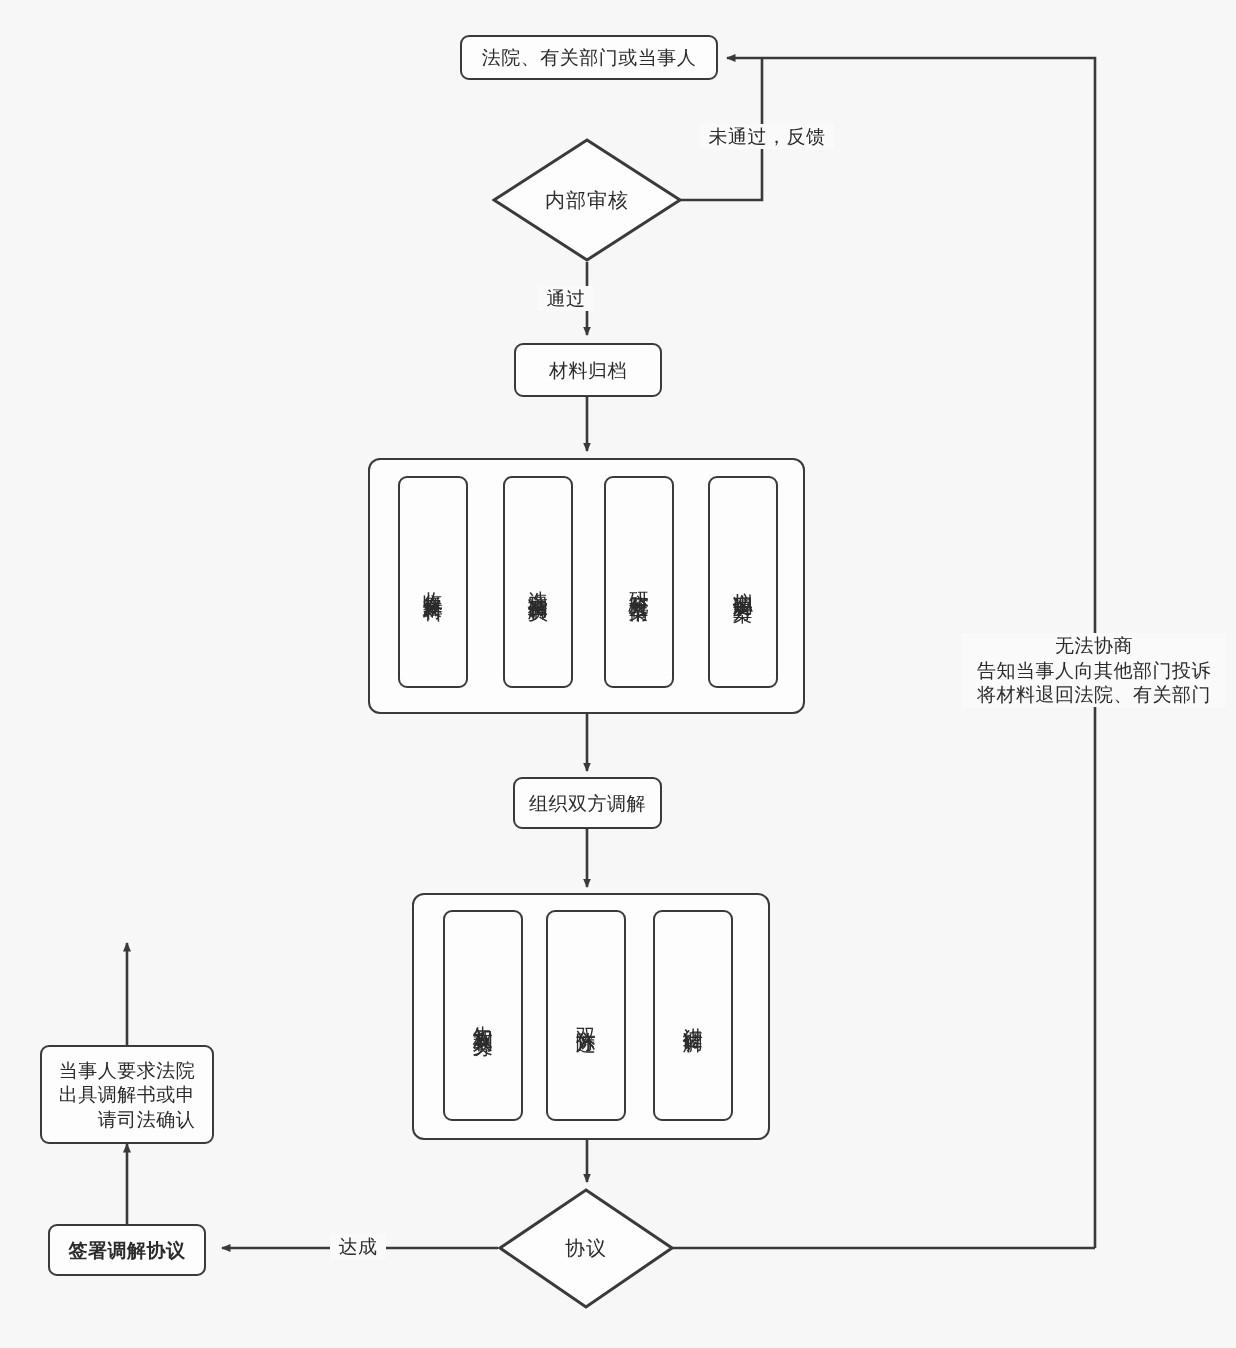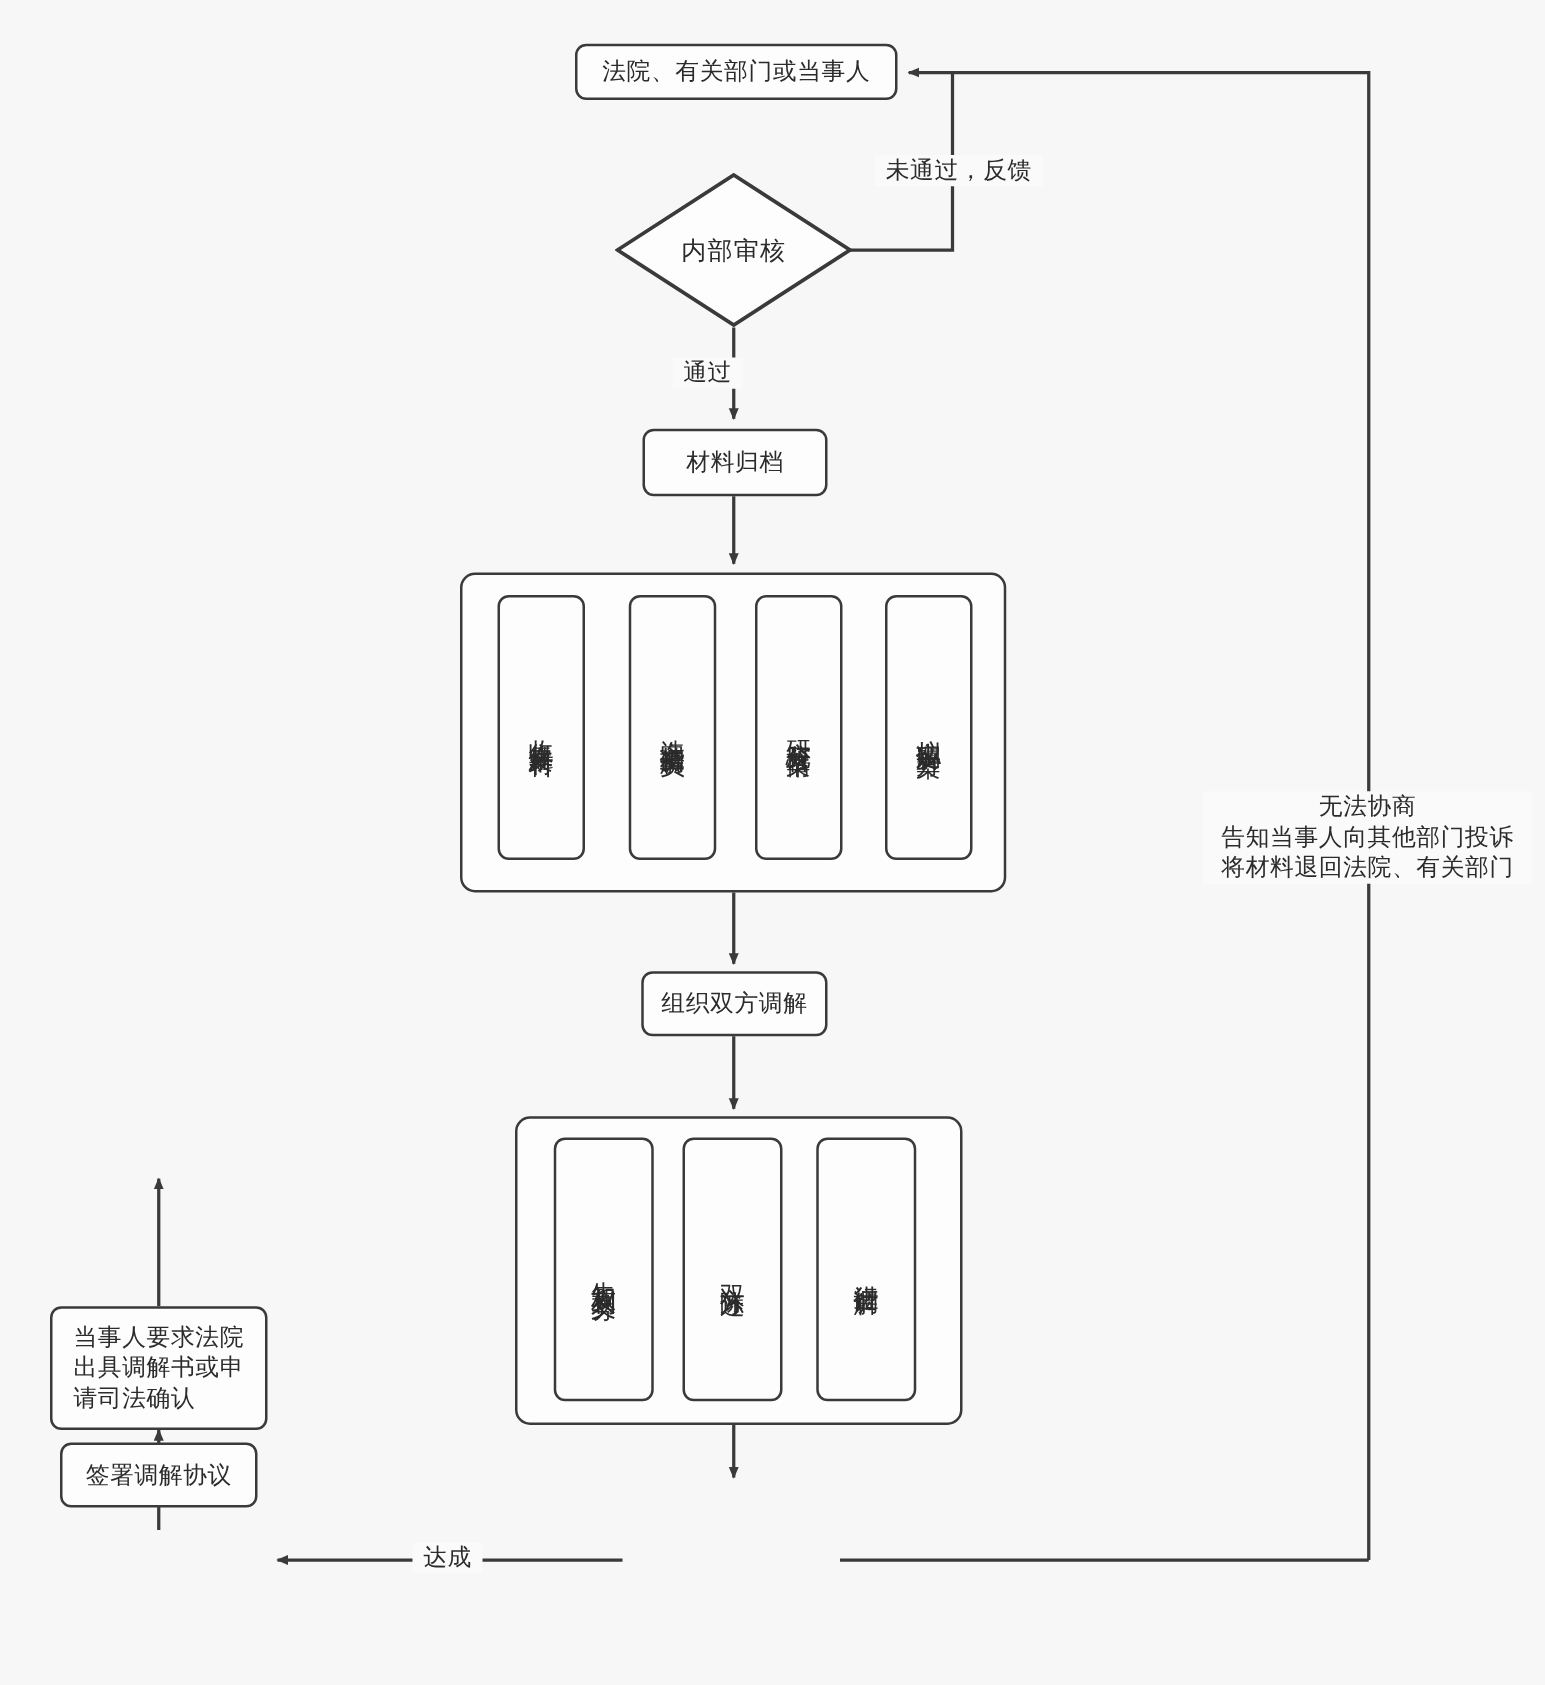--- a/index.html
+++ b/index.html
@@ -25,21 +25,21 @@
   }
   .node {
     position: absolute;
     box-sizing: border-box;
     background: #fdfdfd;
     border: 2.5px solid #3a3a3a;
     border-radius: 9px;
     display: flex;
     align-items: center;
     justify-content: center;
-    text-align: left;
+    text-align: right;
     color: #2b2b2b;
     font-size: 19px;
     line-height: 1.28;
     white-space: pre-line;
     letter-spacing: 0.5px;
   }
   .group-box {
     position: absolute;
     box-sizing: border-box;
     background: #fdfdfd;
@@ -156,23 +156,29 @@
 告知当事人向其他部门投诉
 将材料退回法院、有关部门</div>
 
   <div class="node" style="left:513px; top:777px; width:149px; height:52px;">组织双方调解</div>
 
   <div class="group-box" style="left:412px; top:893px; width:358px; height:247px;"></div>
   <div class="vnode" style="left:443px; top:910px; width:80px; height:211px;">告知权利人义务</div>
   <div class="vnode" style="left:546px; top:910px; width:80px; height:211px;">双方陈述</div>
   <div class="vnode" style="left:653px; top:910px; width:80px; height:211px;">进行调解</div>
 
+  <div class="diamond-wrap" style="left:498px; top:1188px; width:176px; height:121px;">
+    <svg width="176" height="121" viewBox="0 0 176 121">
+      <polygon points="88,2 174,60 88,119 2,60" fill="#fdfdfd" stroke="#3a3a3a" stroke-width="3"></polygon>
+    </svg>
+    <div class="diamond-label">协议</div>
+  </div>
 
   <div class="edge-label" style="left:330px; top:1234px; width:54px;">达成</div>
 
-  <div class="node" style="left:48px; top:1154px; width:158px; height:52px;">签署调解协议</div>
+  <div class="node" style="left:48px; top:1224px; width:158px; height:52px;font-weight:bold;">签署调解协议</div>
 
   <div class="node" style="left:40px; top:1045px; width:174px; height:99px;">当事人要求法院
 出具调解书或申
 请司法确认</div>
 
 
 </div>
 
 </body></html>

